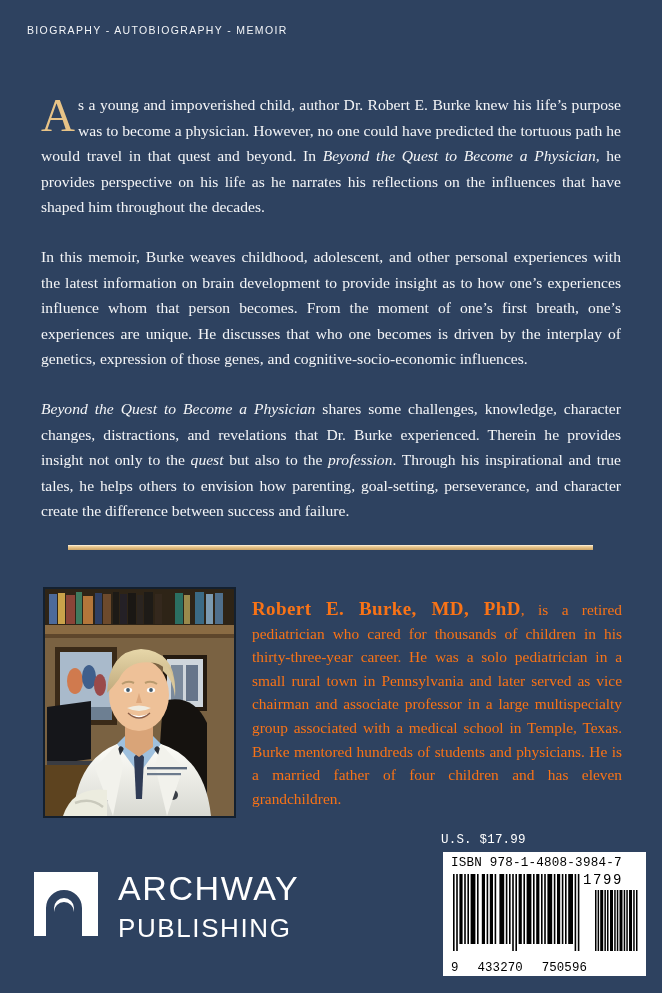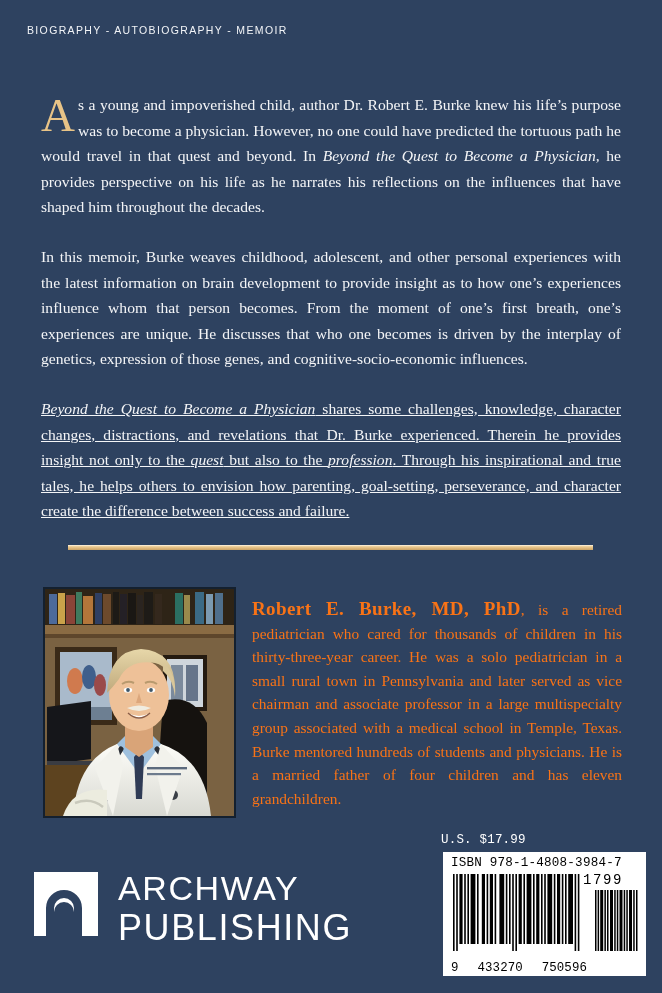--- a/index.html
+++ b/index.html
@@ -39,21 +39,21 @@
     top: 92px;
     font-size: 15.6px;
     line-height: 25.6px;
     text-align: justify;
     color: #f4f5f7;
     text-rendering: optimizeLegibility;
   }
   .blurb p {
     margin: 0 0 24px 0;
   }
-  .blurb p:last-child { margin-bottom: 0; text-decoration: underline; }
+  .blurb p:last-child { margin-bottom: 0; }
   .blurb i, .blurb em { font-style: italic; }
 
   .dropcap {
     float: left;
     font-size: 47px;
     line-height: 40px;
     padding: 2px 3px 0 0;
     margin-top: 1px;
     color: #e9c487;
     font-family: "Liberation Serif", "DejaVu Serif", serif;
@@ -127,21 +127,21 @@
     font-weight: 300;
     color: #ffffff;
   }
   .logo-line1 {
     font-size: 34px;
     letter-spacing: 1.6px;
     line-height: 40px;
     display: block;
   }
   .logo-line2 {
-    font-size: 36px;
+    font-size: 26px;
     letter-spacing: 1.6px;
     line-height: 40px;
     display: block;
   }
 
   
   .price {
     position: absolute;
     left: 441px;
     top: 833px;

